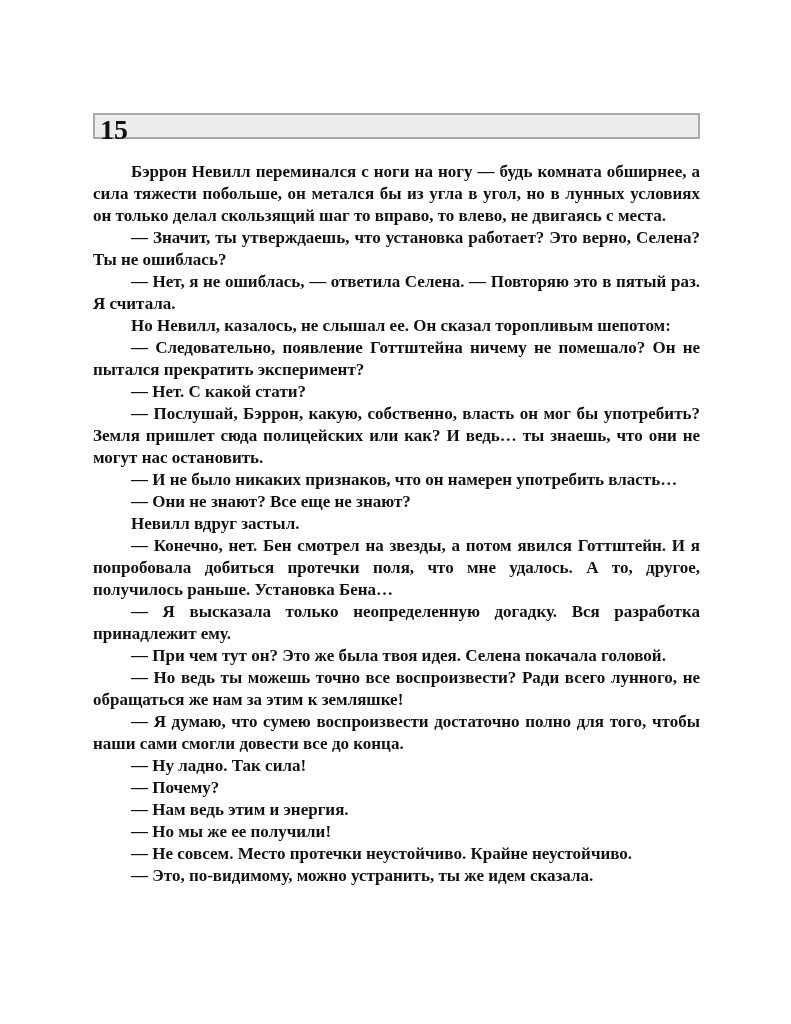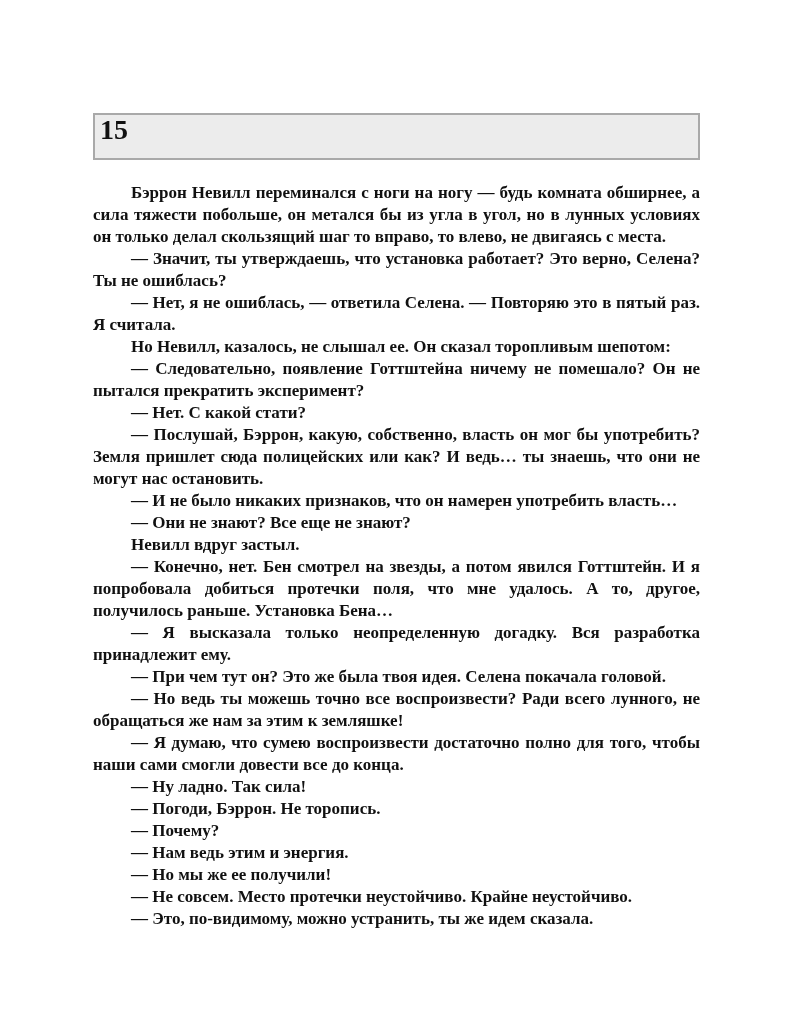--- a/index.html
+++ b/index.html
@@ -17,21 +17,21 @@
   }
   .page {
     position: absolute;
     left: 93px;
     top: 113px;
     width: 607px;
   }
   .chapter-box {
     box-sizing: border-box;
     width: 100%;
-    height: 47px;
+    height: 26px;
     background: #ececec;
     border: 2px solid #a9a9a9;
     padding: 0px 5px;
     font-weight: bold;
     font-size: 28px;
     line-height: 30px;
   }
   .book-text {
     margin-top: 22px;
     font-size: 17px;
@@ -62,20 +62,19 @@
       <p>— Послушай, Бэррон, какую, собственно, власть он мог бы употребить? Земля пришлет сюда полицейских или как? И ведь… ты знаешь, что они не могут нас остановить.</p>
       <p>— И не было никаких признаков, что он намерен употребить власть…</p>
       <p>— Они не знают? Все еще не знают?</p>
       <p>Невилл вдруг застыл.</p>
       <p>— Конечно, нет. Бен смотрел на звезды, а потом явился Готтштейн. И я попробовала добиться протечки поля, что мне удалось. А то, другое, получилось раньше. Установка Бена…</p>
       <p>— Я высказала только неопределенную догадку. Вся разработка принадлежит ему.</p>
       <p>— При чем тут он? Это же была твоя идея. Селена покачала головой.</p>
       <p>— Но ведь ты можешь точно все воспроизвести? Ради всего лунного, не обращаться же нам за этим к земляшке!</p>
       <p>— Я думаю, что сумею воспроизвести достаточно полно для того, чтобы наши сами смогли довести все до конца.</p>
       <p>— Ну ладно. Так сила!</p>
-      <p>— Погоди, Бэррон. Не торопись.</p>
       <p>— Почему?</p>
       <p>— Нам ведь этим и энергия.</p>
       <p>— Но мы же ее получили!</p>
       <p>— Не совсем. Место протечки неустойчиво. Крайне неустойчиво.</p>
       <p>— Это, по-видимому, можно устранить, ты же идем сказала.</p>
     </div>
 </div>
 
 </body></html>

